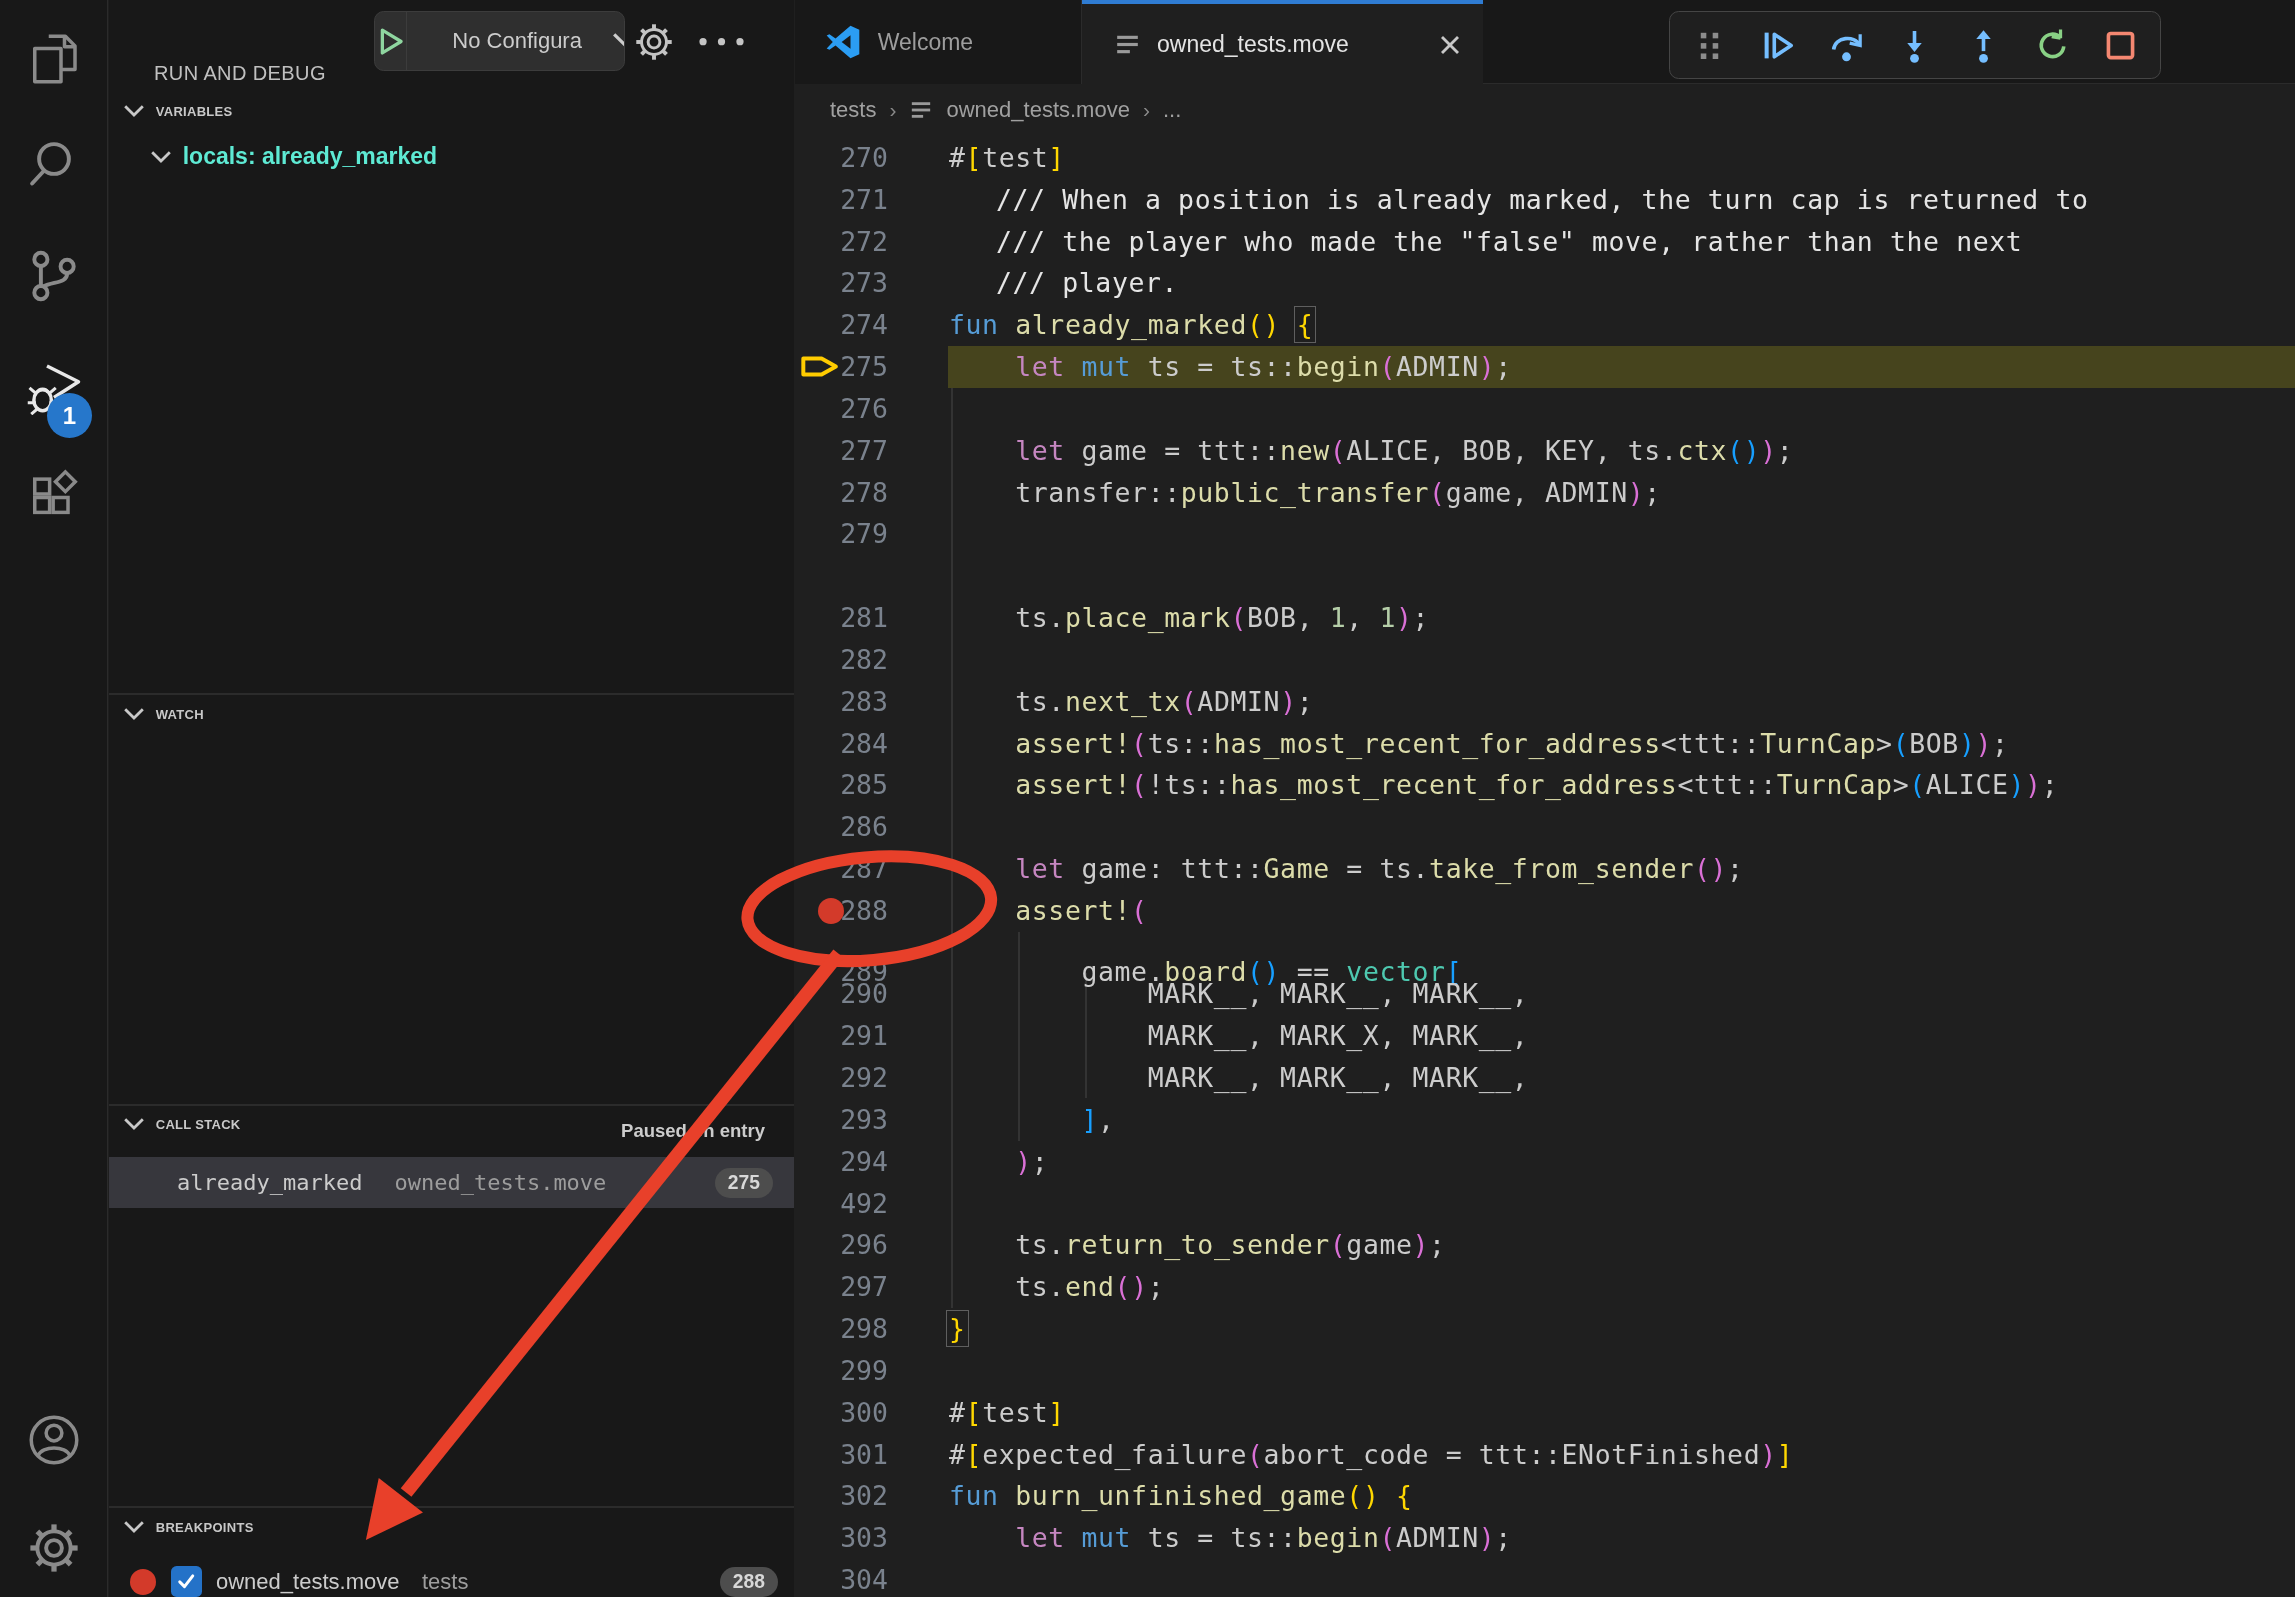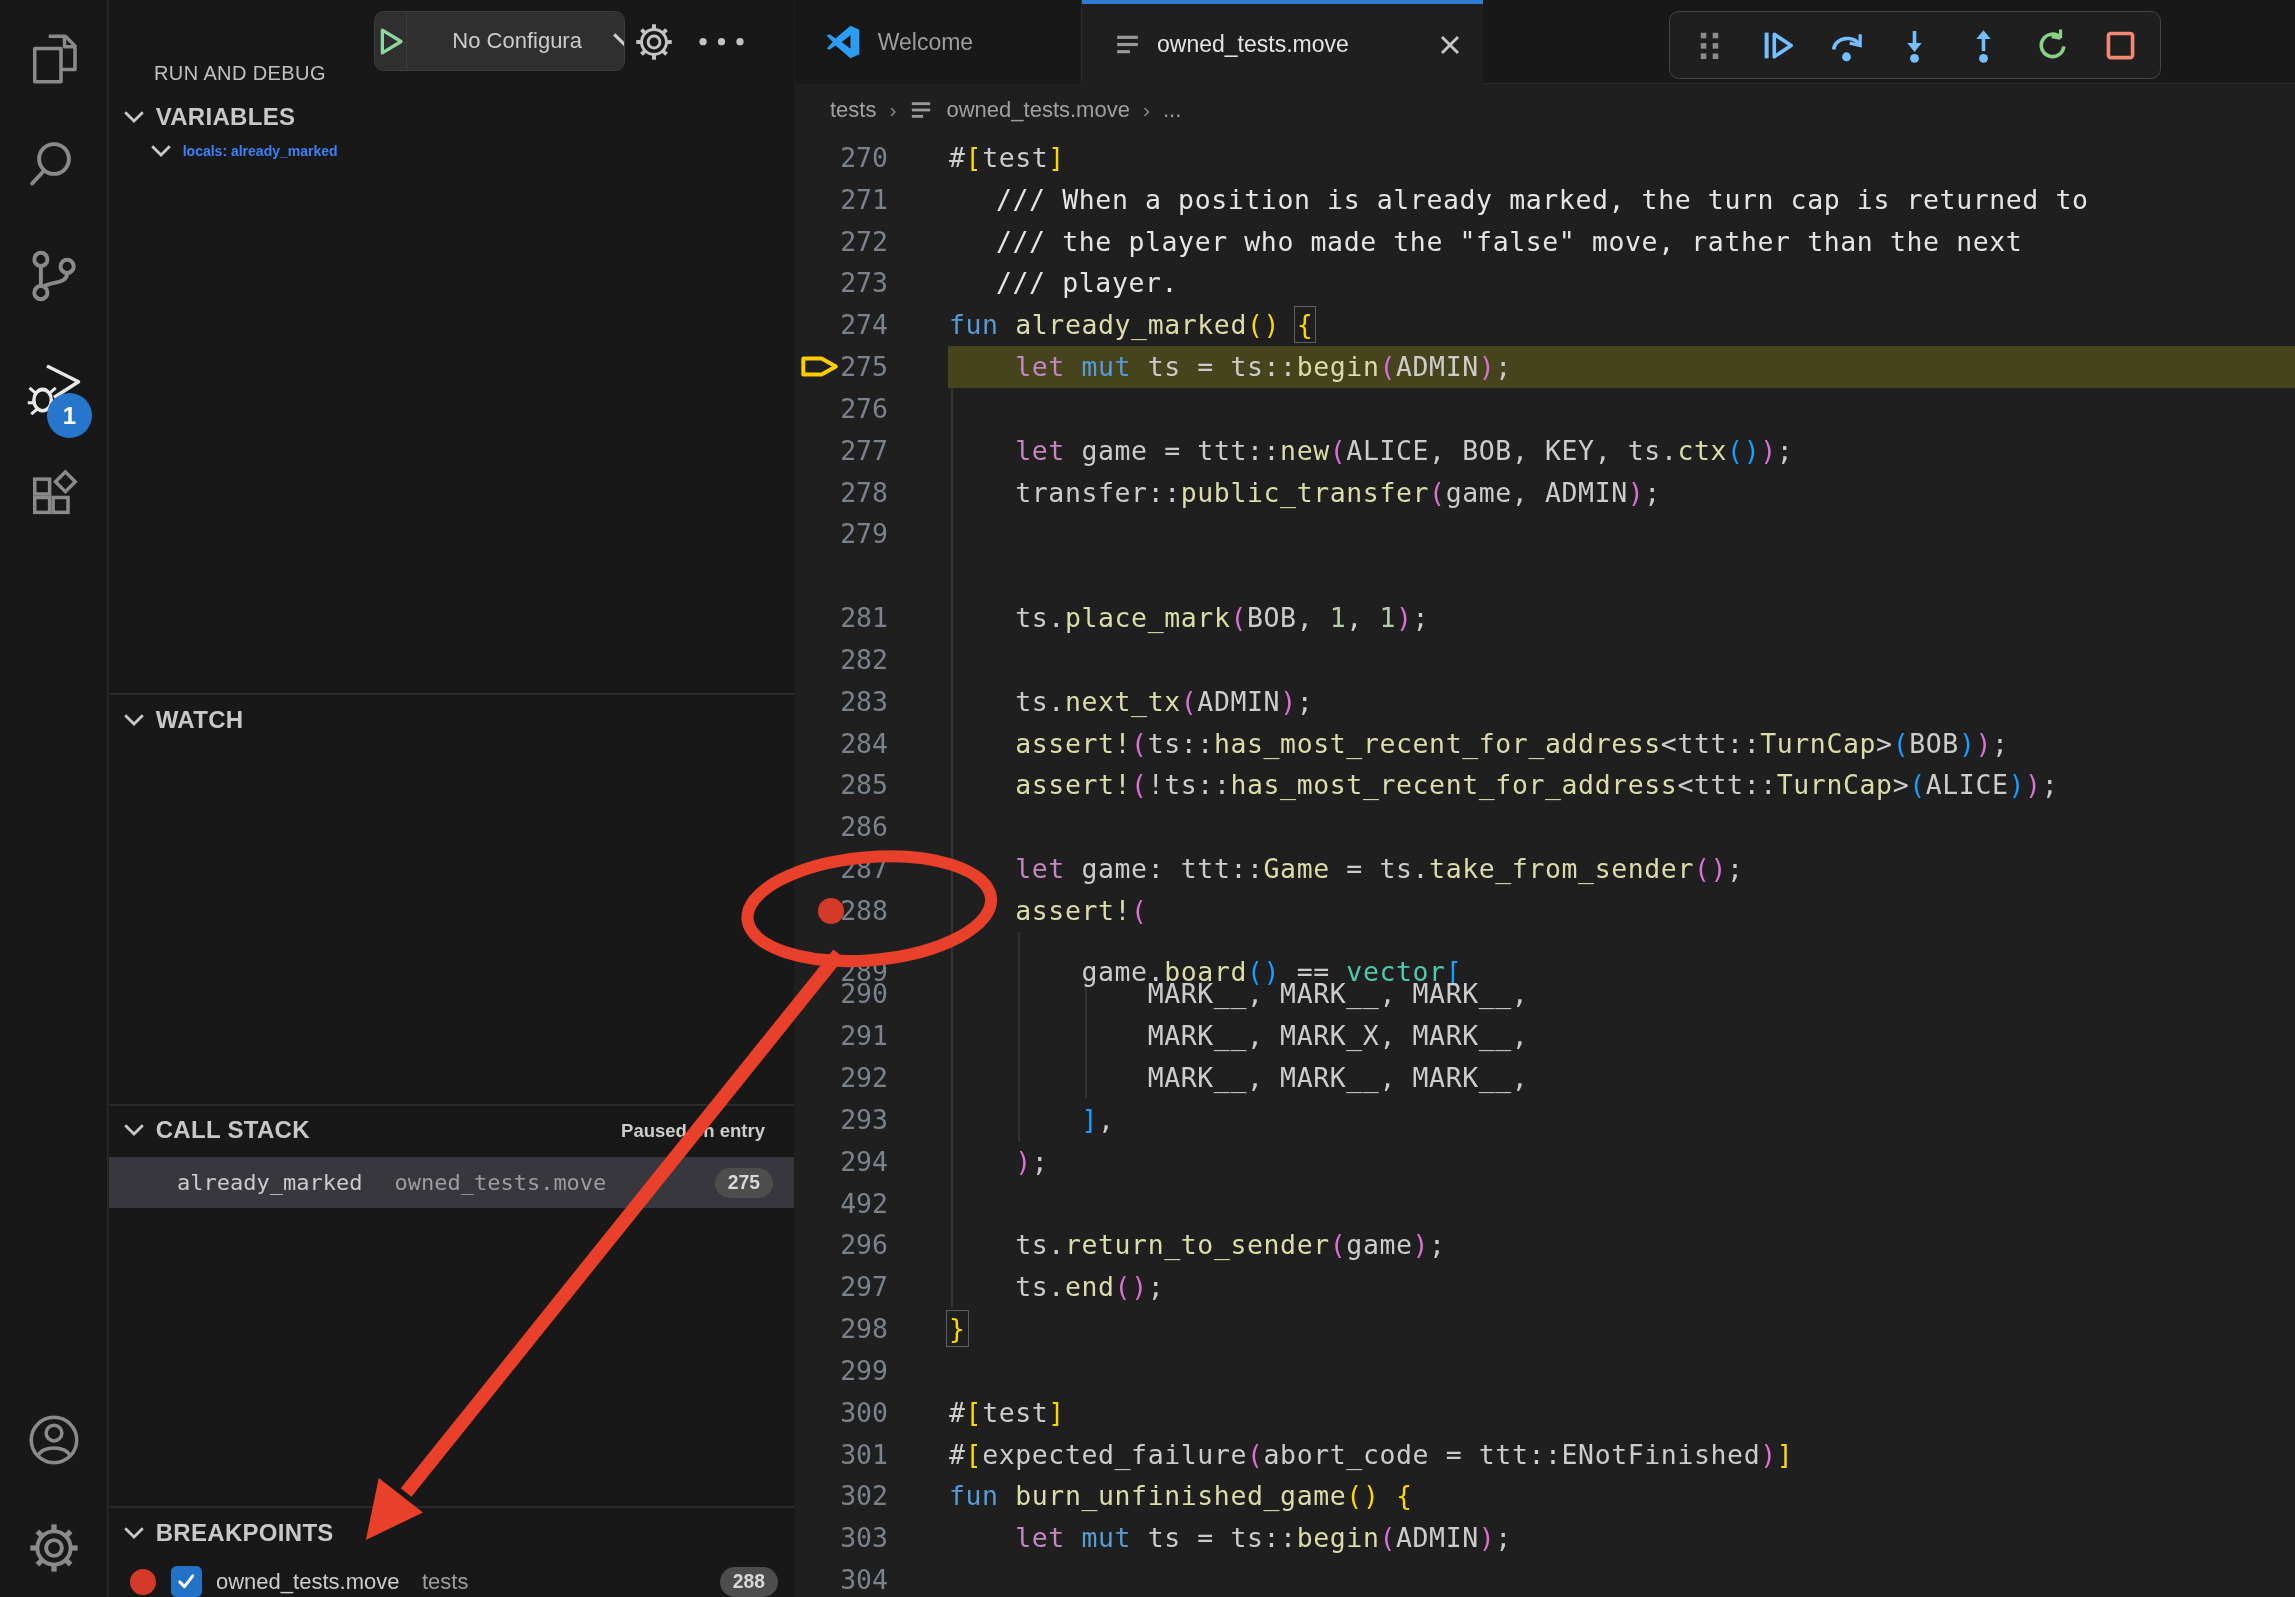--- a/index.html
+++ b/index.html
@@ -23,23 +23,23 @@
     background:#2f2f2f; border:0.8px solid #3c3c3c; border-radius:9.7px;
     display:flex; align-items:center; overflow:hidden;gap:34px; }
   .run-pill .play { width:60px; height:100%; display:flex; align-items:center; justify-content:center;
     border-right:0.8px solid #3c3c3c; }
   .run-pill .cfg { flex:1; display:flex; align-items:center; padding-left:11.3px; font-size:22px; color:#cccccc; white-space:nowrap; }
   .run-pill .chev { margin-left:-4.8px; margin-right:6.4px; }
   .sb-gear { position:absolute; left:524px; top:21px; width:42px; height:42px; }
   .sb-dots { position:absolute; left:586px; top:32px; }
   .section-divider { position:absolute; left:0; width:100%; height:1.6px; background:#2b2b2b; }
   .sec-header { position:absolute; left:13px; display:flex; align-items:center; gap:9.7px;
-    font-size:24px; font-weight:bold; color:#c8c8c8; letter-spacing:0.3px; }
+    font-size:13px; font-weight:bold; color:#c8c8c8; letter-spacing:0.3px; }
   .tree-row { position:absolute; display:flex; align-items:center; gap:9.7px;
-    font-size:14px; font-weight:600; color:#3b82f6; }
+    font-size:23px; font-weight:600; color:#5eead4; }
   .paused-status { position:absolute; right:29px; top:1120px; font-size:18.5px; font-weight:bold; color:#cccccc; }
   .stack-row { position:absolute; left:0; top:1157px; width:100%; height:51px; background:#37373d;
     display:flex; align-items:center; padding-left:68px; gap:32px;
     font-family:"DejaVu Sans Mono", monospace; font-size:22px; }
   .stack-file { color:#9d9d9d; }
   .badge { background:#4d4d4d; color:#d8d8d8; border-radius:21px; padding:4px 13px;
     font-family:"Liberation Sans", sans-serif; font-size:19.3px; font-weight:600; }
   .stack-row .badge { margin-left:auto; margin-right:21px; }
   .bp-row { position:absolute; left:0; top:1559px; width:100%; height:45px;
     display:flex; align-items:center; padding-left:21px; gap:14.5px; font-size:22px; }

